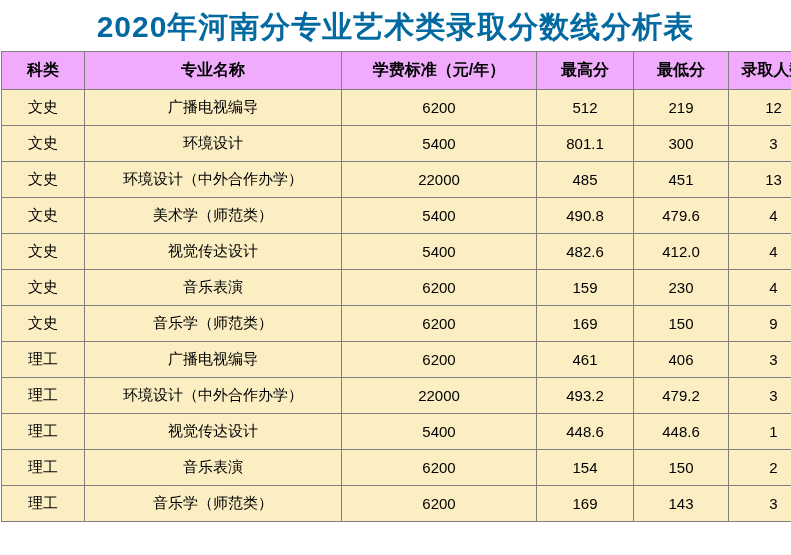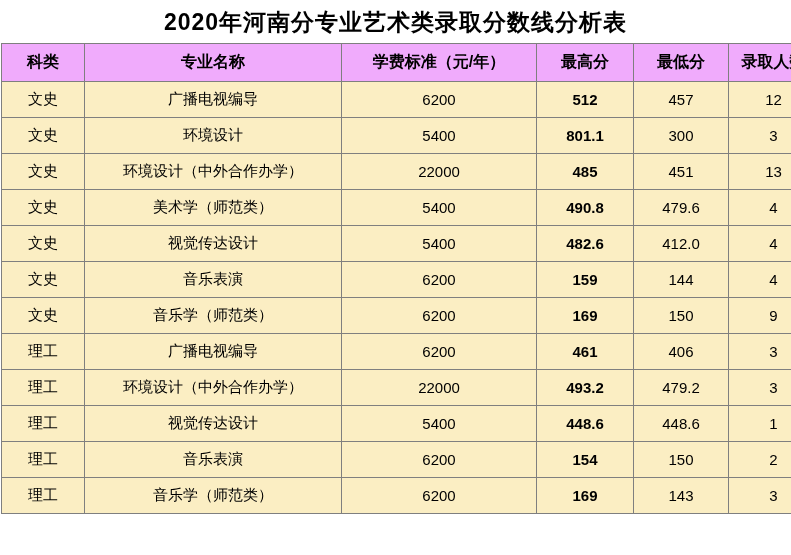--- a/index.html
+++ b/index.html
@@ -13,23 +13,23 @@
     font-family: "Liberation Sans", sans-serif;
     overflow: hidden;
   }
   .page {
     position: relative;
     width: 791px;
     height: 555px;
     background: #ffffff;
   }
   .title {
-    font-size: 23px;
+    font-size: 30px;
     font-weight: bold;
-    color: #000000;
+    color: #0369a1;
     text-align: center;
     letter-spacing: 1px;
     padding: 10px 0 8px 0;
     white-space: nowrap;
     line-height: 1.1;
   }
   table.grade-table {
     border-collapse: collapse;
     width: 789px;
     margin: 0 1px;
@@ -52,21 +52,21 @@
     font-weight: bold;
     font-size: 16px;
     height: 37px;
   }
   table.grade-table tbody td {
     background: #fbeec3;
   }
   .col-0 { width: 78px; }
   .col-1 { width: 252px; }
   .col-2 { width: 190px; }
-  .col-3 { width: 92px; font-weight: bold; }
+  .col-3 { width: 92px; }
   .col-4 { width: 90px; }
   .col-5 { width: 85px; }
 </style>
 </head>
 <body>
 
 <div class="page">
   <div class="title">2020年河南分专业艺术类录取分数线分析表</div>
   <table class="grade-table">
     <thead>
@@ -78,21 +78,21 @@
         <th class="col-4">最低分</th>
         <th class="col-5">录取人数</th>
       </tr>
     </thead>
     <tbody>
       <tr>
         <td class="col-0">文史</td>
         <td class="col-1">广播电视编导</td>
         <td class="col-2">6200</td>
         <td class="col-3">512</td>
-        <td class="col-4">457</td>
+        <td class="col-4">219</td>
         <td class="col-5">12</td>
       </tr>
       <tr>
         <td class="col-0">文史</td>
         <td class="col-1">环境设计</td>
         <td class="col-2">5400</td>
         <td class="col-3">801.1</td>
         <td class="col-4">300</td>
         <td class="col-5">3</td>
       </tr>
@@ -118,21 +118,21 @@
         <td class="col-2">5400</td>
         <td class="col-3">482.6</td>
         <td class="col-4">412.0</td>
         <td class="col-5">4</td>
       </tr>
       <tr>
         <td class="col-0">文史</td>
         <td class="col-1">音乐表演</td>
         <td class="col-2">6200</td>
         <td class="col-3">159</td>
-        <td class="col-4">144</td>
+        <td class="col-4">230</td>
         <td class="col-5">4</td>
       </tr>
       <tr>
         <td class="col-0">文史</td>
         <td class="col-1">音乐学（师范类）</td>
         <td class="col-2">6200</td>
         <td class="col-3">169</td>
         <td class="col-4">150</td>
         <td class="col-5">9</td>
       </tr>

